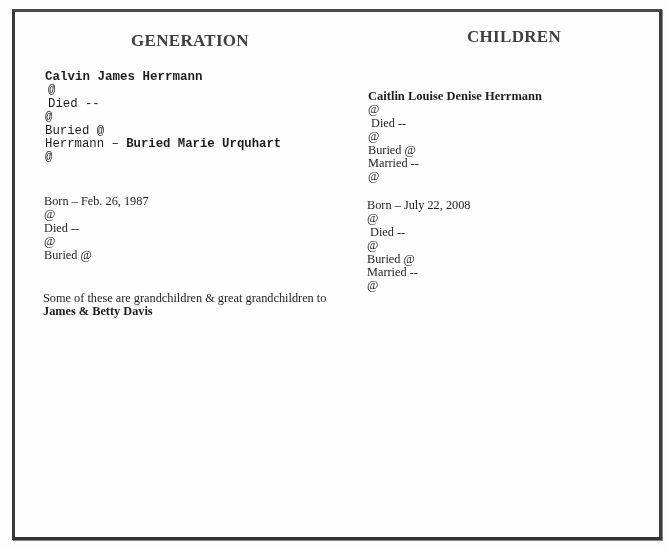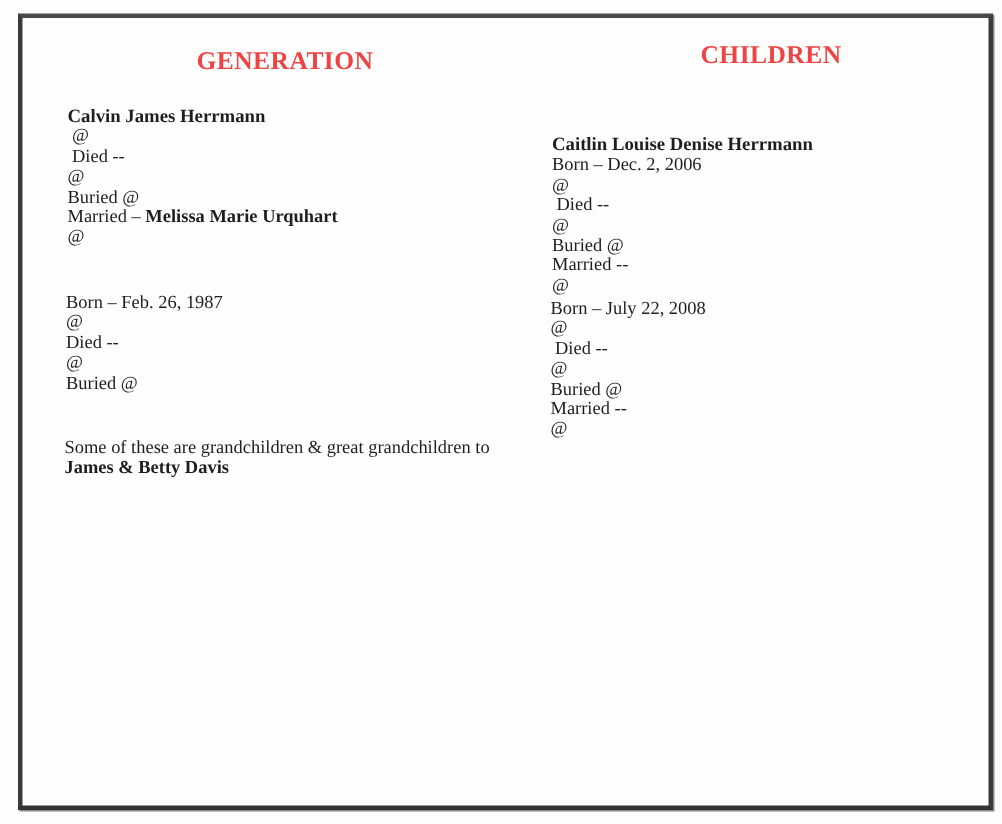--- a/index.html
+++ b/index.html
@@ -25,35 +25,35 @@
       border-top-color: #4a4a4a;
       border-bottom-color: #333;
       background: #fefefe;
       box-shadow: 1px 1px 0 #888;
     }
     .heading {
       position: absolute;
       font-size: 17px;
       font-weight: bold;
       letter-spacing: 0.3px;
-      color: #ef4444;
+      color: #404040;
     }
     .heading.gen { left: 131px; top: 31px; }
     .heading.child { left: 467px; top: 27px; }
 
     .block {
       position: absolute;
       font-size: 12.3px;
       line-height: 13.4px;
     }
     .block .line { white-space: pre; display: block; }
     .block .name { font-weight: bold; font-size: 12.5px; }
     .b { font-weight: bold; }
 
-    .gen-col { left: 45px; top: 71px; }
+    .gen-col { left: 45px; top: 71px; font-family: Liberation Mono, monospace; }
     .gen-col2 { left: 44px; top: 195px; }
     .gen-note { left: 43px; top: 292px; font-family: Liberation Serif, serif; }
     .child1 { left: 368px; top: 90px; }
     .child2 { left: 365px; top: 199px; }
 
     .ind1 { padding-left: 2px; }
     .ind2 { padding-left: 3px; }
   </style>
 </head>
 <body>
@@ -62,40 +62,39 @@
 
 <div class="heading gen">GENERATION</div>
 <div class="heading child">CHILDREN</div>
 
 <div class="block gen-col">
   <span class="line name">Calvin James Herrmann</span>
   <span class="line ind2">@</span>
   <span class="line ind2">Died --</span>
   <span class="line">@</span>
   <span class="line">Buried @</span>
-  <span class="line"><span>Married – </span><span class="b">Melissa Marie Urquhart</span></span>
+  <span class="line"><span>Herrmann – </span><span class="b">Buried Marie Urquhart</span></span>
   <span class="line">@</span>
 </div>
 
 <div class="block gen-col2">
   <span class="line">Born – Feb. 26, 1987</span>
   <span class="line">@</span>
   <span class="line">Died --</span>
   <span class="line">@</span>
   <span class="line">Buried @</span>
 </div>
 
 <div class="block gen-note">
   <span class="line">Some of these are grandchildren &amp; great grandchildren to</span>
   <span class="line b">James &amp; Betty Davis</span>
 </div>
 
 <div class="block child1">
   <span class="line name">Caitlin Louise Denise Herrmann</span>
-  <span class="line">Born – Dec. 2, 2006</span>
   <span class="line">@</span>
   <span class="line ind2">Died --</span>
   <span class="line">@</span>
   <span class="line">Buried @</span>
   <span class="line">Married --</span>
   <span class="line">@</span>
 </div>
 
 <div class="block child2">
   <span class="line ind1">Born – July 22, 2008</span>

